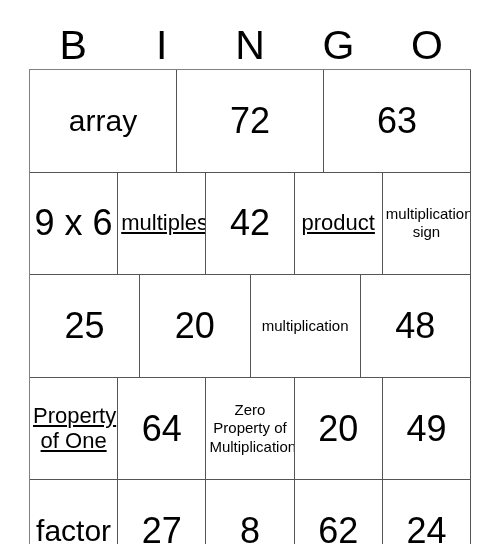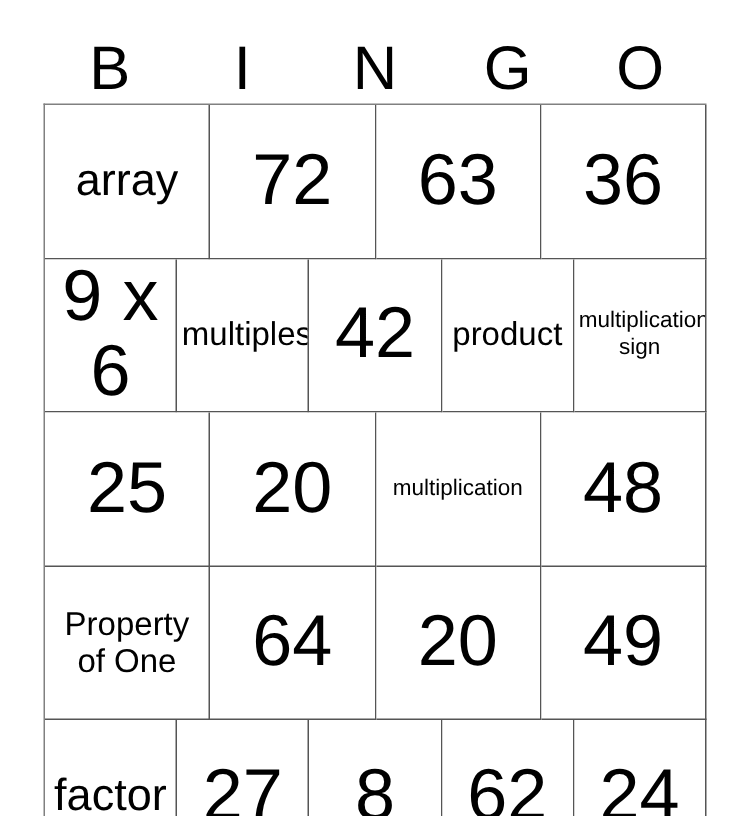--- a/index.html
+++ b/index.html
@@ -77,23 +77,23 @@
     background: #ffffff;
     padding: 1px 3px;
     overflow: hidden;
   }
   .cell > span {
     display: block;
     width: 100%;
   }
 
   
-  .sz-xl > span { font-size: 48px; line-height: 1.05; }
+  .sz-xl > span { font-size: 36px; line-height: 1.05; }
   .sz-lg > span { font-size: 30px; line-height: 1.05; }
-  .sz-md > span { font-size: 22px; line-height: 1.12; }
+  .sz-md > span { font-size: 22px; line-height: 1.12; text-decoration: underline; }
   .sz-sm > span { font-size: 15px; line-height: 1.18; }
   .sz-xs > span { font-size: 15px; line-height: 1.22; }
 </style>
 </head>
 <body>
 
 <div class="card">
 
   <div class="header-row">
     <div class="header-cell">B</div>
@@ -106,23 +106,20 @@
   <div class="grid" id="bingo-grid">
       <div class="grid-row">
         <div class="cell sz-lg">
           <span>array</span>
         </div>
         <div class="cell sz-xl">
           <span>72</span>
         </div>
         <div class="cell sz-xl">
           <span>63</span>
-        </div>
-        <div class="cell sz-xl">
-          <span>36</span>
         </div>
       </div>
       <div class="grid-row">
         <div class="cell sz-xl">
           <span>9 x 6</span>
         </div>
         <div class="cell sz-md">
           <span>multiples</span>
         </div>
         <div class="cell sz-xl">
@@ -149,20 +146,23 @@
           <span>48</span>
         </div>
       </div>
       <div class="grid-row">
         <div class="cell sz-md">
           <span>Property of One</span>
         </div>
         <div class="cell sz-xl">
           <span>64</span>
         </div>
+        <div class="cell sz-xs">
+          <span>Zero Property of Multiplication</span>
+        </div>
         <div class="cell sz-xl">
           <span>20</span>
         </div>
         <div class="cell sz-xl">
           <span>49</span>
         </div>
       </div>
       <div class="grid-row">
         <div class="cell sz-lg">
           <span>factor</span>

